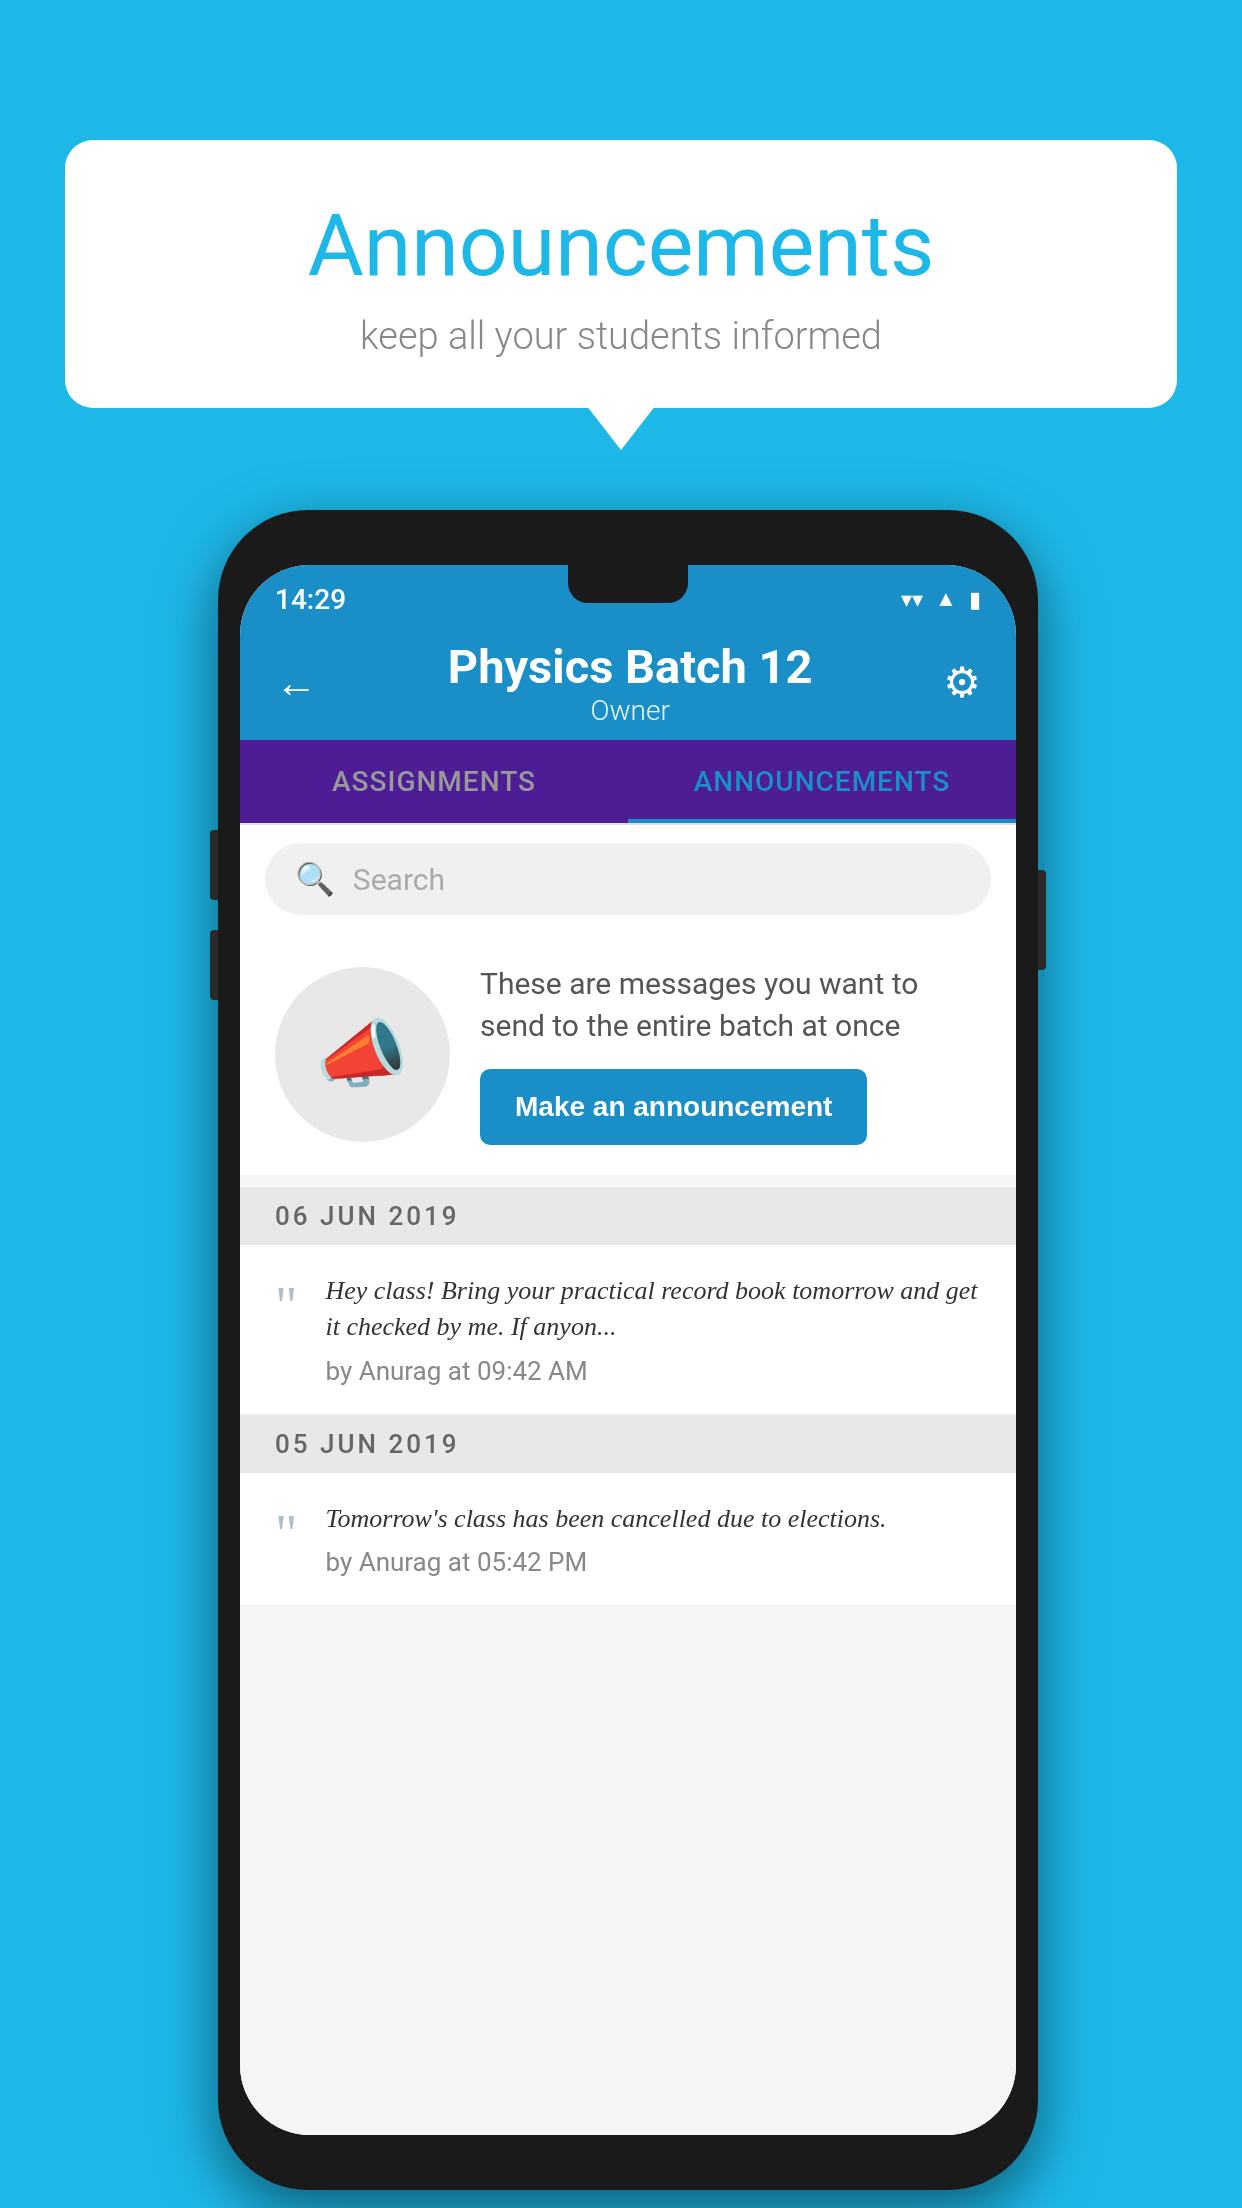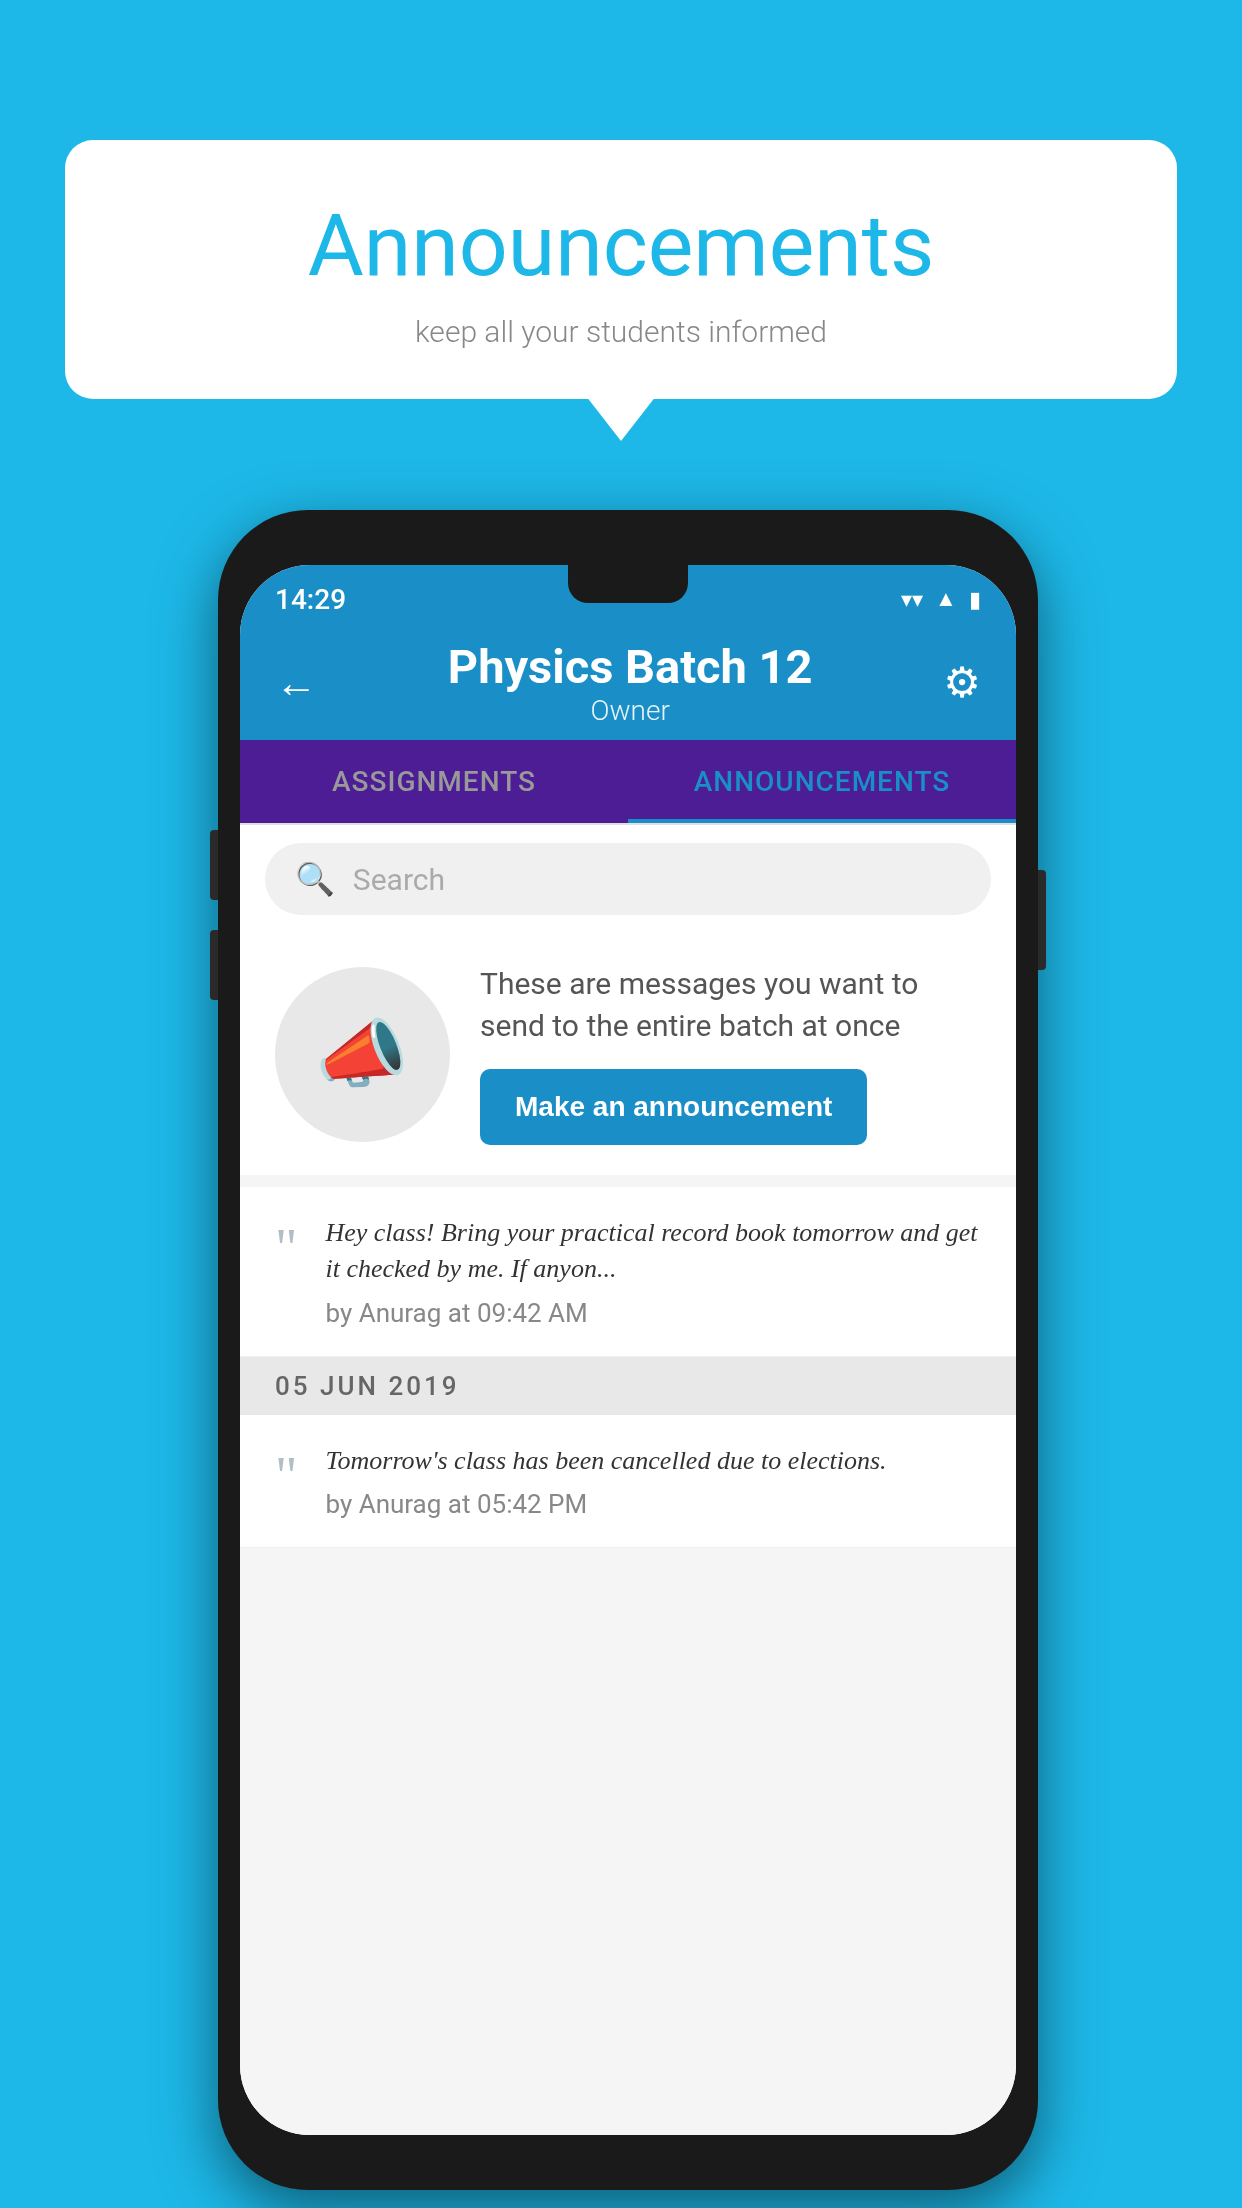--- a/index.html
+++ b/index.html
@@ -47,21 +47,21 @@
     }
 
     .speech-bubble-title {
       font-size: 86px;
       font-weight: 400;
       color: #1db8e8;
       margin-bottom: 18px;
     }
 
     .speech-bubble-subtitle {
-      font-size: 30px;
+      font-size: 38px;
       color: #888;
       font-weight: 300;
       margin-top: 10px;
     }
 
     
     .phone-container {
       position: absolute;
       top: 510px;
       left: 50%;
@@ -437,20 +437,21 @@
           <div class="announcement-promo">
             <div class="promo-icon-circle">
               <span class="megaphone-icon">📣</span>
             </div>
             <div class="promo-right">
               <div class="promo-description">These are messages you want to send to the entire batch at once</div>
               <button class="make-announcement-btn">Make an announcement</button>
             </div>
           </div>
 
+          <div class="date-separator">06  JUN  2019</div>
 
           <div class="announcement-item">
             <div class="quote-icon">"</div>
             <div class="announcement-content">
               <div class="announcement-text">Hey class! Bring your practical record book tomorrow and get it checked by me. If anyon...</div>
               <div class="announcement-meta">by Anurag at 09:42 AM</div>
             </div>
           </div>
 
           <div class="date-separator">05  JUN  2019</div>

